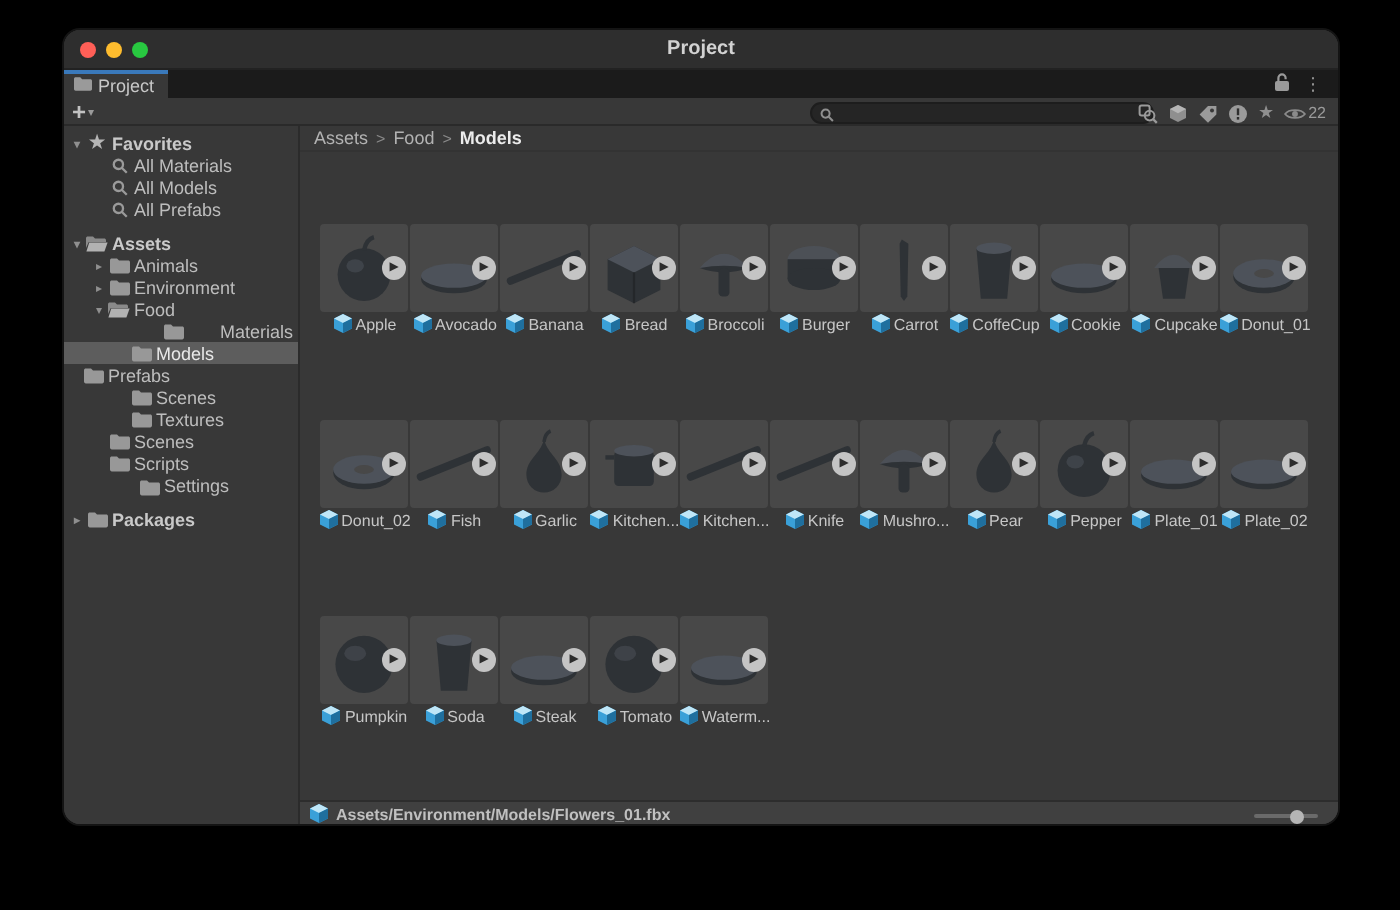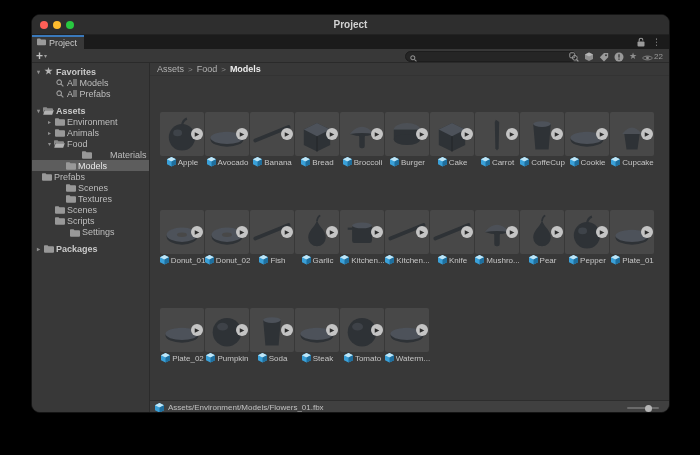--- a/index.html
+++ b/index.html
@@ -59,21 +59,21 @@
     align-content:flex-start; overflow:hidden; }
   .cell { width:45px; height:58px; margin-bottom:7px;margin-top:33px; }
   .thumb { width:44px; height:44px; background:#484848; border-radius:2px; position:relative; }
   .play { position:absolute; right:1px; top:16px; width:12px; height:12px;
     border-radius:50%; background:#c4c4c4; color:#2d2d2d; font-size:6px;
     line-height:12px; text-align:center; }
   .tlabel { height:13px; display:flex; align-items:center; justify-content:center;
     gap:2px; font-size:8px; color:#c6c6c6; white-space:nowrap; overflow:hidden; }
   
   .statusbar { height:14px; background:#404040; border-top:1px solid #2d2d2d;
-    display:flex; align-items:center; padding:0 10px 0 5px; gap:4px; position:relative; }
+    display:flex; align-items:center; padding:0 10px 0 5px; gap:4px; position:relative;font-weight:bold; }
   .statuspath { font-size:8px; color:#c0c0c0; white-space:nowrap; overflow:hidden; }
   .zoomslider { position:absolute; right:10px; top:6px; width:32px; height:2px;
     background:#6a6a6a; border-radius:1px; }
   .knob { position:absolute; left:18px; top:-2.5px; width:7px; height:7px;
     border-radius:50%; background:#b5b5b5; }
 </style>
 </head>
 <body>
 
 <div class="window">
@@ -163,59 +163,69 @@
           <span class="slabel">Favorites</span>
         </div>
         <div class="srow" style="padding-left: 13px;">
           <span class="arrow"></span>
           <span class="sicon">
             <svg width="8" height="8" viewBox="0 0 9 9">
               <circle cx="3.6" cy="3.6" r="2.6" fill="none" stroke="#9a9a9a" stroke-width="1.3"></circle>
               <path d="M5.6 5.6 L8.3 8.3" stroke="#9a9a9a" stroke-width="1.3"></path>
             </svg>
           </span>
-          <span class="slabel">All Models</span>
+          <span class="slabel">All Materials</span>
         </div>
         <div class="srow" style="padding-left: 13px;">
           <span class="arrow"></span>
           <span class="sicon">
             <svg width="8" height="8" viewBox="0 0 9 9">
               <circle cx="3.6" cy="3.6" r="2.6" fill="none" stroke="#9a9a9a" stroke-width="1.3"></circle>
               <path d="M5.6 5.6 L8.3 8.3" stroke="#9a9a9a" stroke-width="1.3"></path>
             </svg>
           </span>
+          <span class="slabel">All Models</span>
+        </div>
+        <div class="srow" style="padding-left: 13px;">
+          <span class="arrow"></span>
+          <span class="sicon">
+            <svg width="8" height="8" viewBox="0 0 9 9">
+              <circle cx="3.6" cy="3.6" r="2.6" fill="none" stroke="#9a9a9a" stroke-width="1.3"></circle>
+              <path d="M5.6 5.6 L8.3 8.3" stroke="#9a9a9a" stroke-width="1.3"></path>
+            </svg>
+          </span>
           <span class="slabel">All Prefabs</span>
         </div>
         <div class="srow bold" style="padding-left: 2px; margin-top: 6px;">
           <span class="arrow">▾</span>
           <span class="sicon">
             <svg width="11" height="8" viewBox="0 0 11 8">
               <path fill="#8a8a8a" d="M0 1.2C0 .5.4.2.9.2h2.6l1 1.1h4.6c.5 0 .9.3.9.9v.8H1.4L0 6z"></path>
               <path fill="#b2b2b2" d="M1.6 3.2h9.2L9.2 7.7H.2z"></path>
             </svg>
           </span>
           <span class="slabel">Assets</span>
         </div>
         <div class="srow" style="padding-left: 13px;">
           <span class="arrow">▸</span>
           <span class="sicon">
             <svg width="10" height="8" viewBox="0 0 10 8">
               <path fill="#989898" d="M0 1.2C0 .5.4.2.9.2h2.6l1 1.1h4.6c.5 0 .9.3.9.9v4.6c0 .6-.4.9-.9.9H.9C.4 7.7 0 7.4 0 6.8z"></path>
             </svg>
           </span>
-          <span class="slabel">Environment</span>
+          <span class="slabel">Animals</span>
         </div>
         <div class="srow" style="padding-left: 13px;">
           <span class="arrow">▸</span>
           <span class="sicon">
             <svg width="10" height="8" viewBox="0 0 10 8">
               <path fill="#989898" d="M0 1.2C0 .5.4.2.9.2h2.6l1 1.1h4.6c.5 0 .9.3.9.9v4.6c0 .6-.4.9-.9.9H.9C.4 7.7 0 7.4 0 6.8z"></path>
             </svg>
           </span>
-          <span class="slabel">Animals</span>
+          <span class="slabel">Environment</span>
         </div>
         <div class="srow" style="padding-left: 13px;">
           <span class="arrow">▾</span>
           <span class="sicon">
             <svg width="11" height="8" viewBox="0 0 11 8">
               <path fill="#8a8a8a" d="M0 1.2C0 .5.4.2.9.2h2.6l1 1.1h4.6c.5 0 .9.3.9.9v.8H1.4L0 6z"></path>
               <path fill="#b2b2b2" d="M1.6 3.2h9.2L9.2 7.7H.2z"></path>
             </svg>
           </span>
           <span class="slabel">Food</span>
@@ -391,35 +401,20 @@
                 <rect x="8" y="16" width="24" height="9" fill="#2e3236"></rect>
                 <ellipse cx="20" cy="25" rx="12" ry="5" fill="#2e3236"></ellipse>
               </svg><div class="play">▶</div></div>
             <div class="tlabel">
               <span><svg width="9" height="10" viewBox="0 0 10 11">
                   <path d="M5 0 10 2.5 10 8 5 10.5 0 8 0 2.5Z" fill="#3aa0d8"></path>
                   <path d="M5 0 10 2.5 5 5 0 2.5Z" fill="#bfe6f7"></path>
                   <path d="M5 5 10 2.5 10 8 5 10.5Z" fill="#1f6f9e"></path>
                 </svg></span>
               <span>Burger</span>
-            </div>
-          </div>
-          <div class="cell">
-            <div class="thumb"><svg width="44" height="44" viewBox="0 0 40 40">
-                <path d="M8 16 20 10 32 16 32 30 20 36 8 30Z" fill="#2e3236"></path>
-                <path d="M8 16 20 22 32 16 20 10Z" fill="#4d525a"></path>
-                <path d="M20 22 V36" stroke="#24272a" stroke-width="1"></path>
-              </svg><div class="play">▶</div></div>
-            <div class="tlabel">
-              <span><svg width="9" height="10" viewBox="0 0 10 11">
-                  <path d="M5 0 10 2.5 10 8 5 10.5 0 8 0 2.5Z" fill="#3aa0d8"></path>
-                  <path d="M5 0 10 2.5 5 5 0 2.5Z" fill="#bfe6f7"></path>
-                  <path d="M5 5 10 2.5 10 8 5 10.5Z" fill="#1f6f9e"></path>
-                </svg></span>
-              <span>Cake</span>
             </div>
           </div>
           <div class="cell">
             <div class="thumb"><svg width="44" height="44" viewBox="0 0 40 40">
                 <path d="M19 7 22 9 21.5 33 20 35 18.5 33 18 9Z" fill="#2e3236"></path>
               </svg><div class="play">▶</div></div>
             <div class="tlabel">
               <span><svg width="9" height="10" viewBox="0 0 10 11">
                   <path d="M5 0 10 2.5 10 8 5 10.5 0 8 0 2.5Z" fill="#3aa0d8"></path>
                   <path d="M5 0 10 2.5 5 5 0 2.5Z" fill="#bfe6f7"></path>

